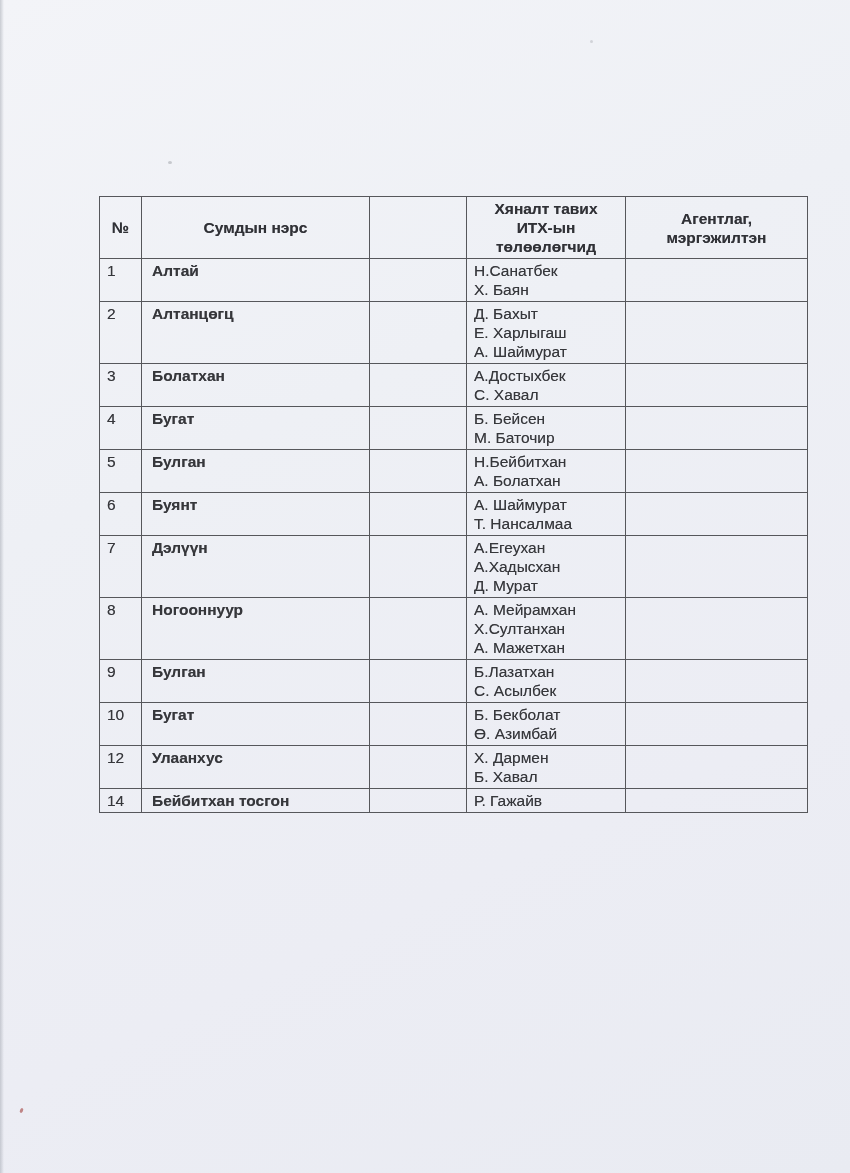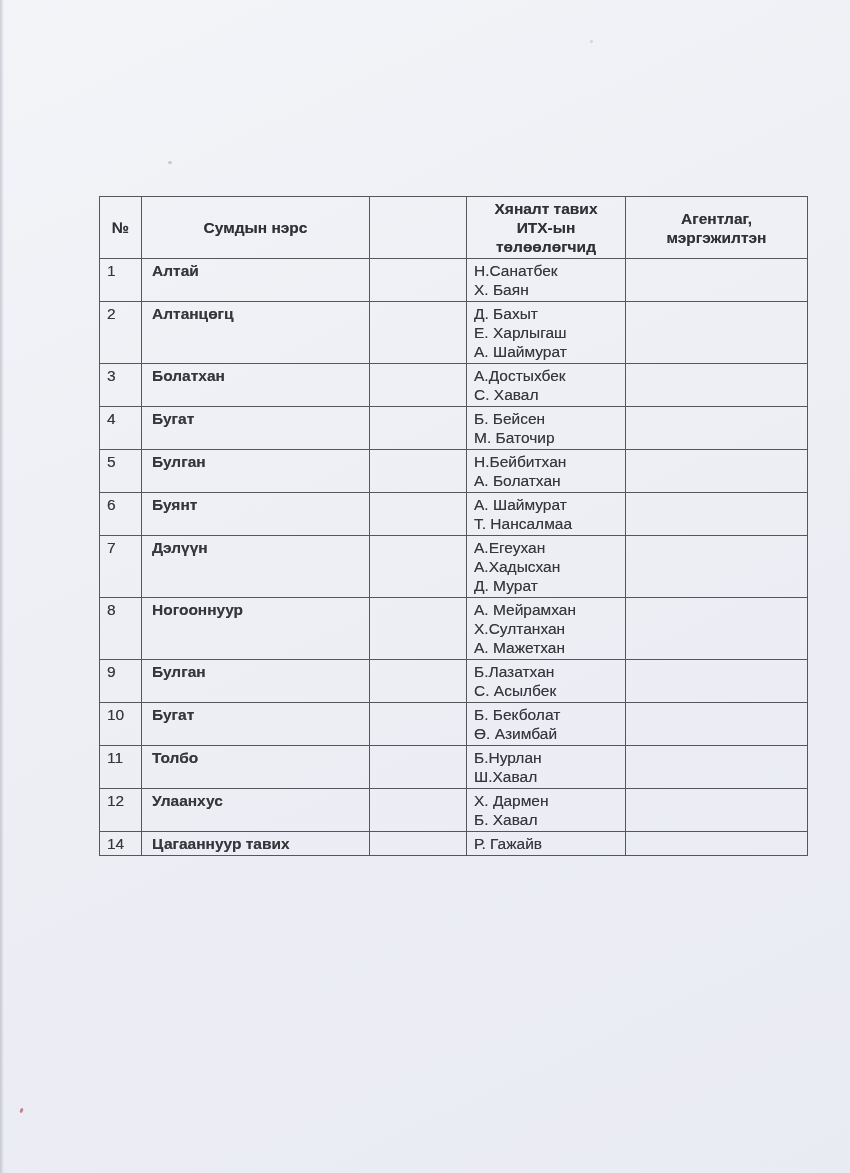--- a/index.html
+++ b/index.html
@@ -209,37 +209,29 @@
       </tr>
       <tr>
         <td class="cell-no">10</td>
         <td class="cell-name">Бугат</td>
         <td class="cell-empty"></td>
         <td class="cell-reps">Б. Бекболат
 Ө. Азимбай</td>
         <td class="cell-agency"></td>
       </tr>
       <tr>
-        <td class="cell-no">11</td>
-        <td class="cell-name">Толбо</td>
-        <td class="cell-empty"></td>
-        <td class="cell-reps">Б.Нурлан
-Ш.Хавал</td>
-        <td class="cell-agency"></td>
-      </tr>
-      <tr>
         <td class="cell-no">12</td>
         <td class="cell-name">Улаанхус</td>
         <td class="cell-empty"></td>
         <td class="cell-reps">Х. Дармен
 Б. Хавал</td>
         <td class="cell-agency"></td>
       </tr>
       <tr>
         <td class="cell-no">14</td>
-        <td class="cell-name">Цагааннуур тавих</td>
+        <td class="cell-name">Бейбитхан тосгон</td>
         <td class="cell-empty"></td>
         <td class="cell-reps">Р. Гажайв</td>
         <td class="cell-agency"></td>
       </tr>
     </tbody>
   </table>
 </div>
 
 </body></html>

